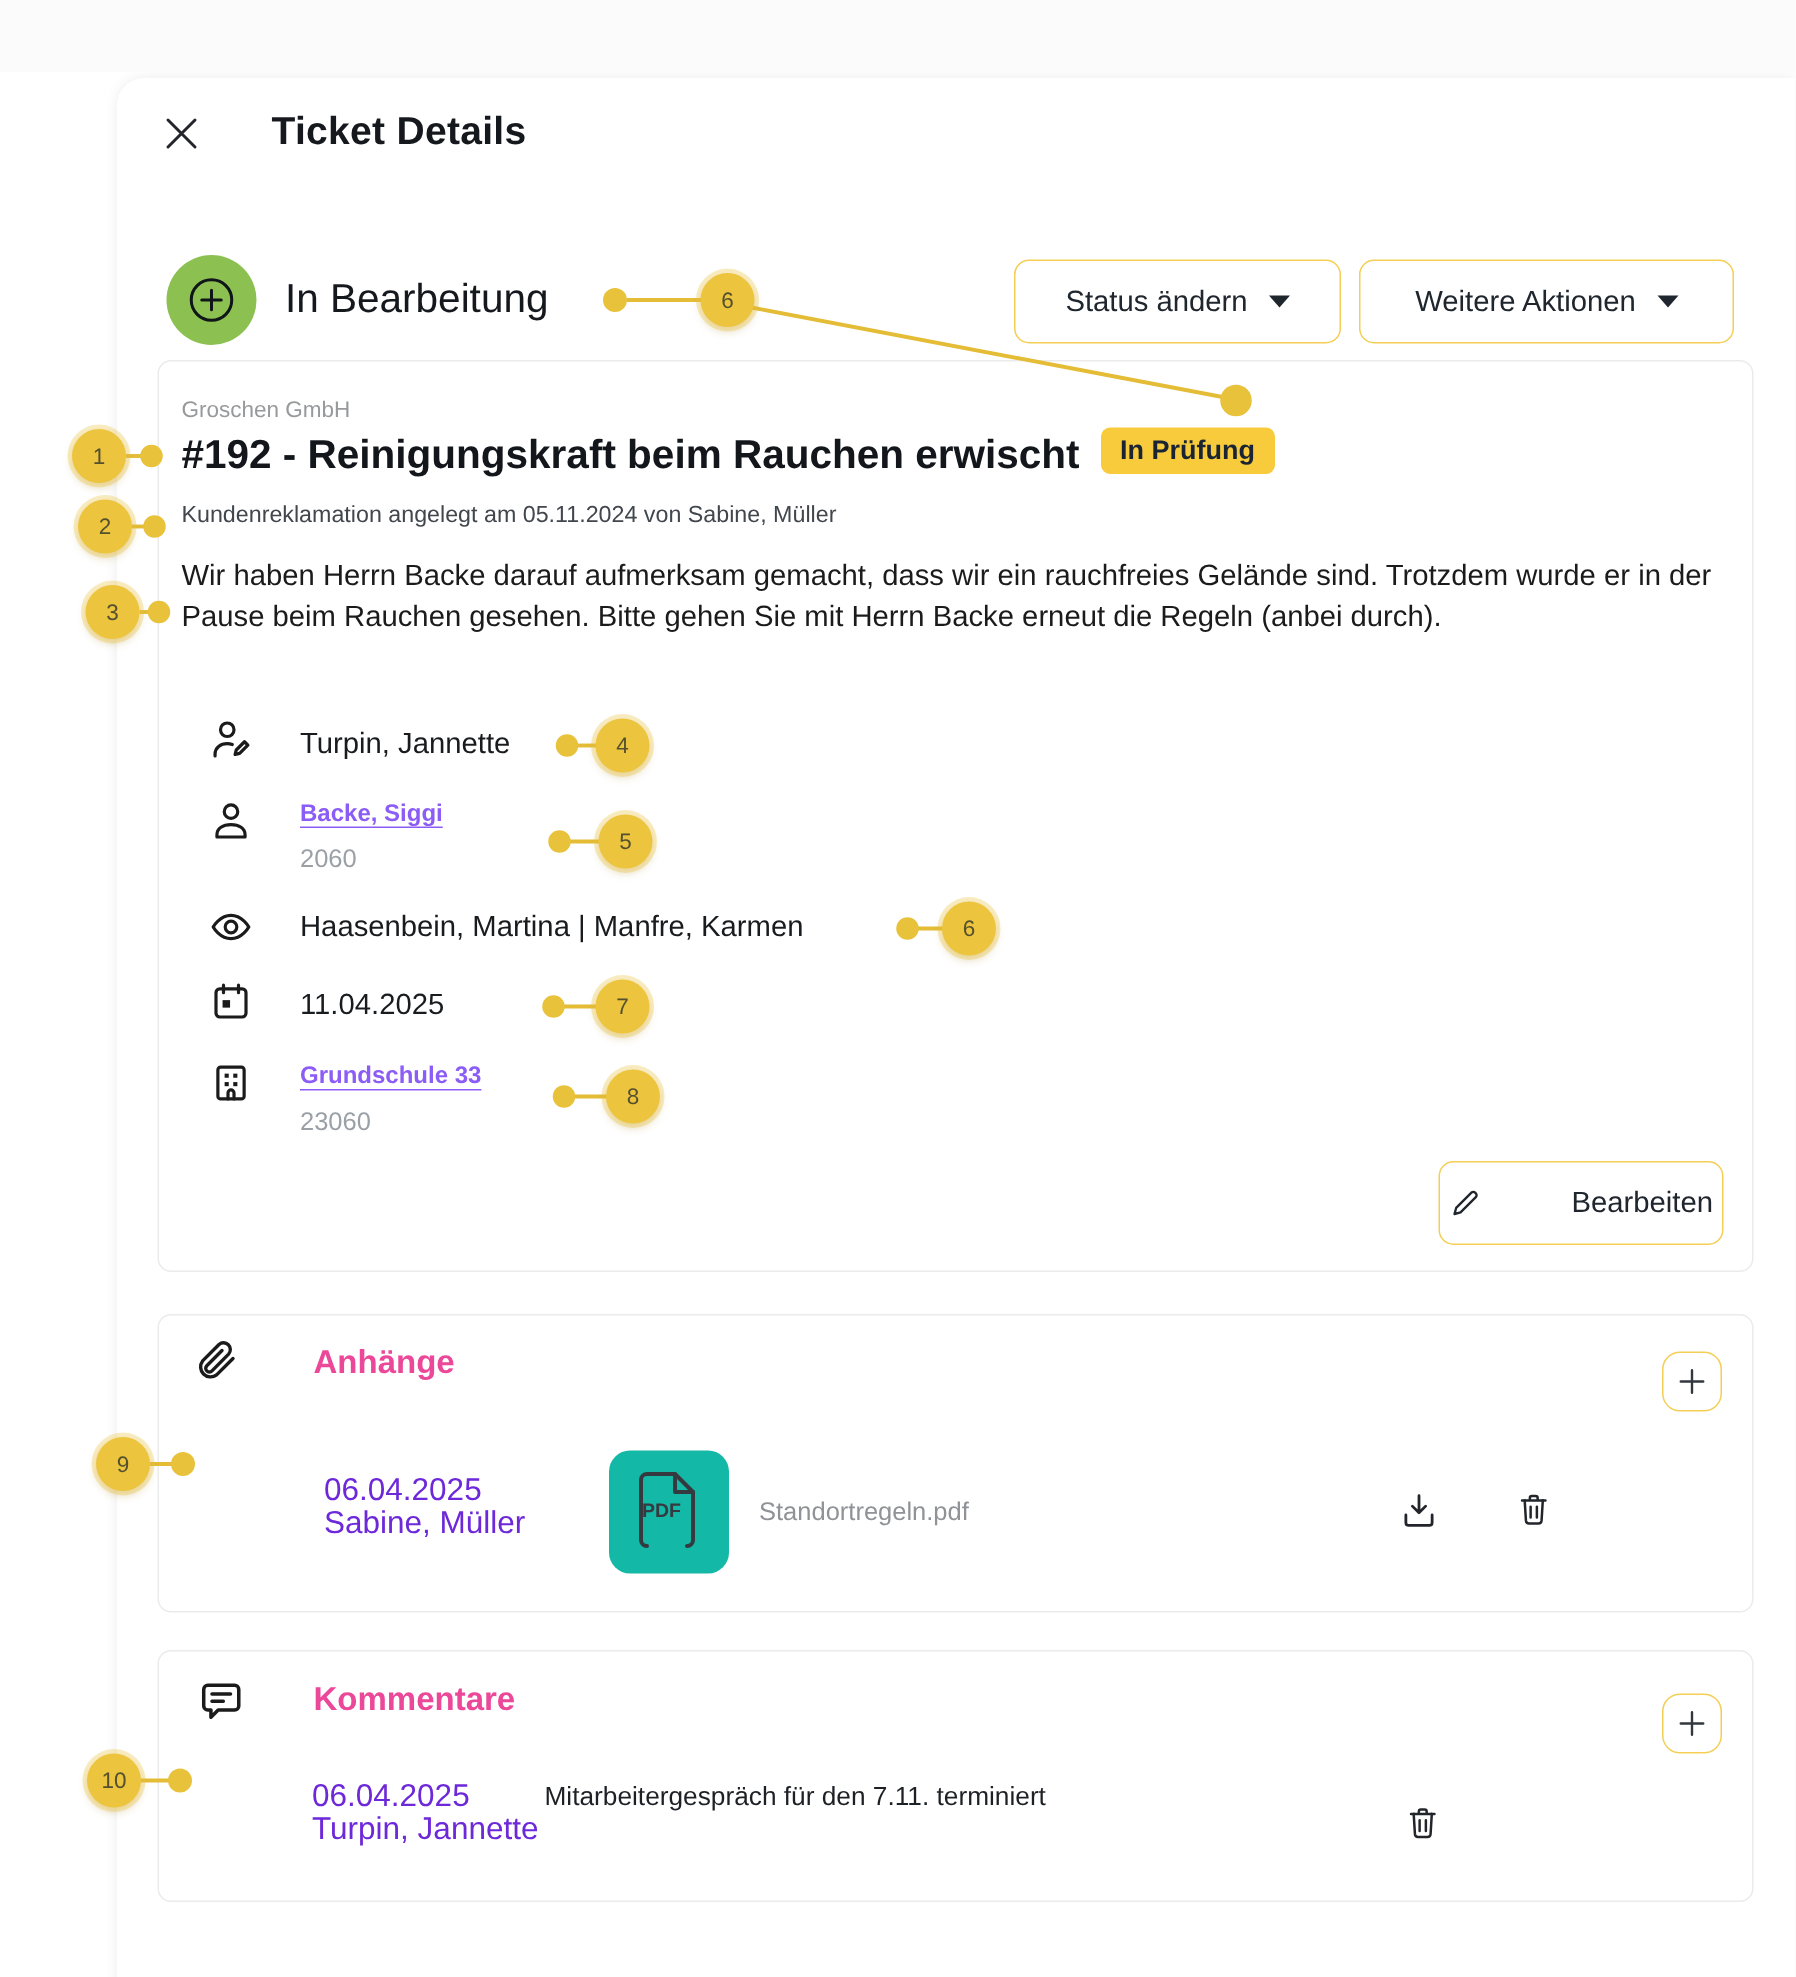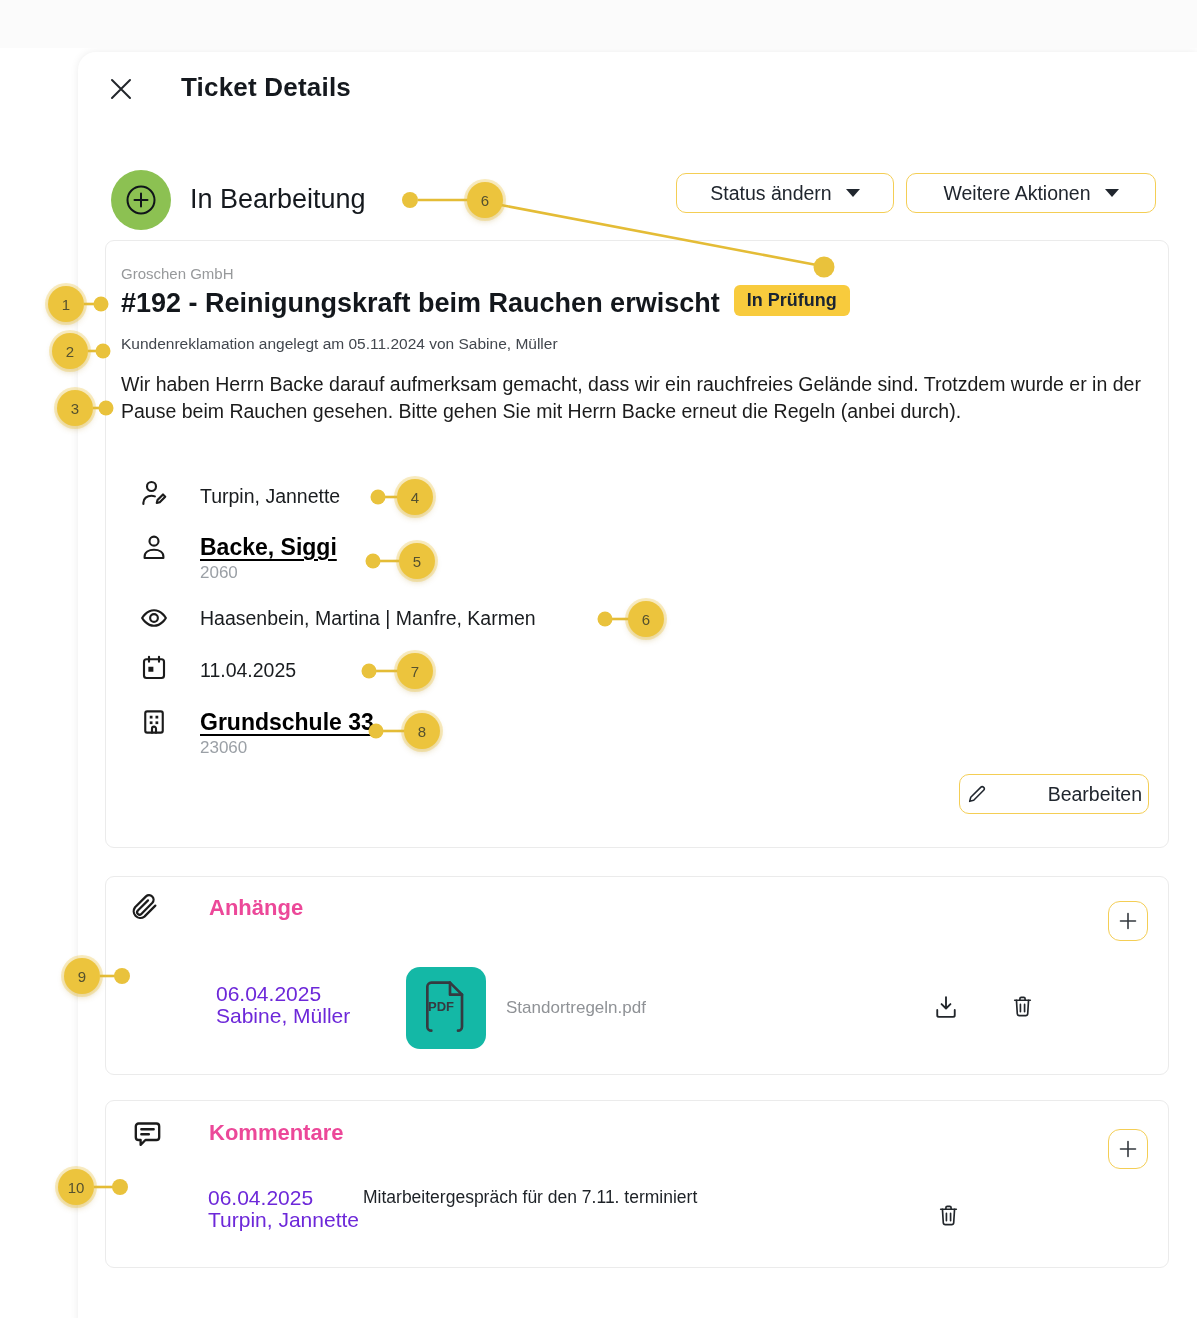--- a/index.html
+++ b/index.html
@@ -12,34 +12,34 @@
     border-radius:18px 0 0 18px;box-shadow:0 0 9px rgba(0,0,0,0.08);
   }
   .abs{position:absolute;}
   .card{
     position:absolute;background:#fff;border:1px solid #ebebeb;border-radius:9px;
   }
   .page-title{font-size:26px;font-weight:700;color:#15191e;letter-spacing:.2px;}
   .status-label{font-size:27px;font-weight:400;color:#15191e;}
   .btn-outline{
     position:absolute;display:flex;align-items:center;justify-content:center;gap:14px;
-    background:#fff;border:1.5px solid #F4CE55;border-radius:10px;height:40px;
+    background:#fff;border:1.5px solid #F4CE55;border-radius:10px;height:56px;
     font-size:19.5px;color:#20262e;cursor:pointer;box-sizing:border-box;font-weight:500;
   }
   .chev{width:0;height:0;border-left:7px solid transparent;border-right:7px solid transparent;border-top:8px solid #20262e;}
   .badge{
     display:inline-block;background:#F8CB3D;color:#1A2433;font-weight:700;font-size:18px;
     padding:5px 13px;border-radius:6px;vertical-align:6px;margin-left:14px;white-space:nowrap;
   }
   .company{font-size:15px;color:#97999b;}
   .ticket-title{font-size:27px;font-weight:700;color:#13171c;white-space:nowrap;}
   .meta{font-size:15.5px;color:#42474e;}
   .desc{font-size:19.5px;line-height:1.38;color:#1b1b1b;}
   .field-text{font-size:19.5px;color:#191c1f;white-space:nowrap;}
-  .field-link{font-size:23px;color:#000000;font-weight:700;text-decoration:underline;text-underline-offset:4px;white-space:nowrap;cursor:pointer;}
+  .field-link{font-size:16px;color:#8b5cf6;font-weight:700;text-decoration:underline;text-underline-offset:4px;white-space:nowrap;cursor:pointer;}
   .field-sub{font-size:17px;color:#9ba0a6;}
   .section-title{font-size:22px;font-weight:700;color:#ec4899;}
   .gray-sm{font-size:21px;color:#6d28d9;line-height:22px;}
   .plus-btn{
     position:absolute;width:40px;height:40px;border:1.5px solid #F4CE55;border-radius:12px;
     background:#fff;display:flex;align-items:center;justify-content:center;cursor:pointer;box-sizing:border-box;
   }
   .pdf-tile{
     position:absolute;width:80px;height:82px;background:#14b8a6;border-radius:14px;
     display:flex;align-items:center;justify-content:center;cursor:pointer;

